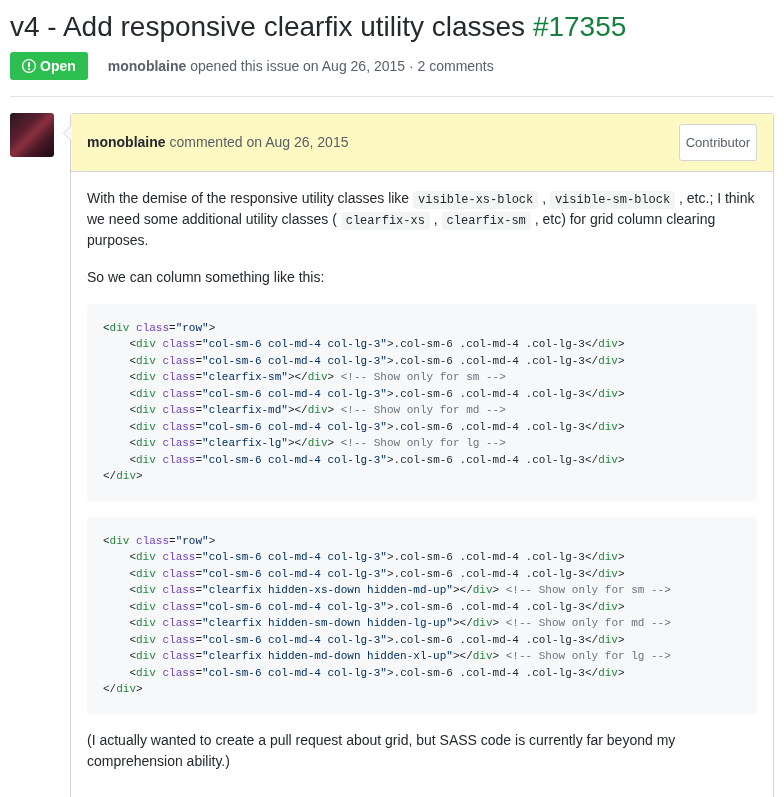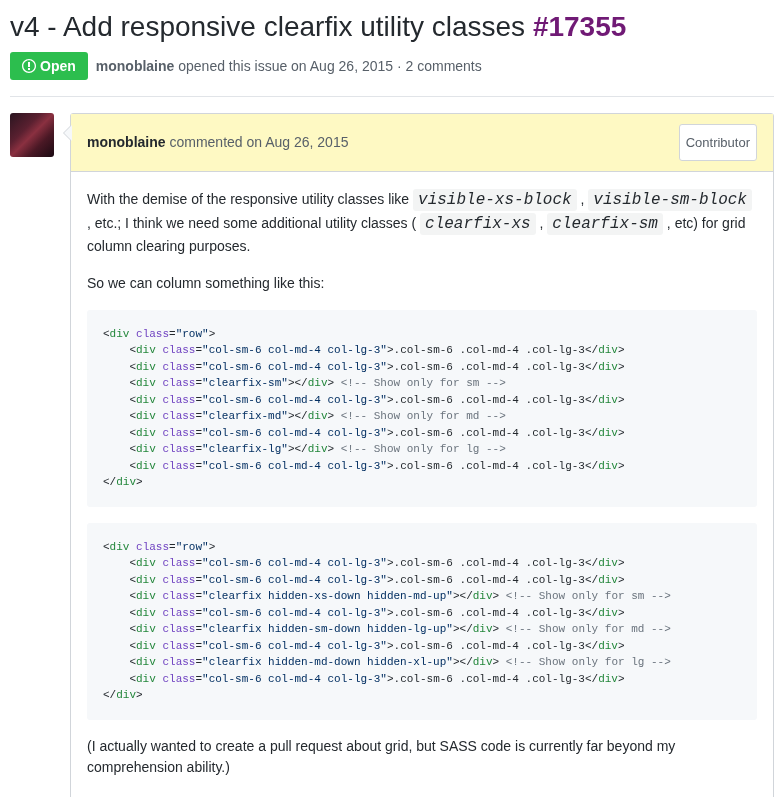--- a/index.html
+++ b/index.html
@@ -1,35 +1,35 @@
 <!DOCTYPE html>
 <html><head>
 <meta charset="utf-8">
 <style>
 * { box-sizing: border-box; margin: 0; padding: 0; }
 body { font-family: -apple-system, BlinkMacSystemFont, "Segoe UI", Helvetica, Arial, sans-serif; font-size: 14px; color: #24292e; background: #fff; padding: 10px; width: 784px; }
 .issue-header { border-bottom: 1px solid #e1e4e8; padding-bottom: 16px; margin-bottom: 16px; }
 .issue-title { font-size: 28px; font-weight: 400; margin-bottom: 8px; line-height: 1.2; }
-.issue-number { color: #701a75; font-weight: 700; }
-.meta-row { display: flex; align-items: center; gap: 8px; }
+.issue-number { color: #15803d; font-weight: 400; }
+.meta-row { display: flex; align-items: center; gap: 20px; }
 .state-badge { background: #2cbe4e; color: #fff; padding: 6px 12px; border-radius: 3px; display: inline-flex; align-items: center; gap: 4px; font-weight: 600; font-size: 14px; }
 .state-badge svg { fill: #fff; }
 .meta-text { color: #586069; }
 .meta-text strong { color: #586069; font-weight: 600; }
 .timeline { display: flex; gap: 16px; }
 .avatar { width: 44px; height: 44px; border-radius: 3px; background: linear-gradient(135deg, #2a1520 0%, #5a2030 35%, #8a3040 50%, #4a1825 70%, #1a0a12 100%); flex-shrink: 0; }
 .comment-box { flex: 1; border: 1px solid #d1d5da; border-radius: 3px; position: relative; }
 .comment-box::before { content: ""; position: absolute; top: 11px; left: -8px; width: 0; height: 0; border-top: 8px solid transparent; border-bottom: 8px solid transparent; border-right: 8px solid #d1d5da; }
 .comment-box::after { content: ""; position: absolute; top: 11px; left: -7px; width: 0; height: 0; border-top: 8px solid transparent; border-bottom: 8px solid transparent; border-right: 8px solid #f6f8fa; }
 .comment-header { background: #fef9c3; border-bottom: 1px solid #d1d5da; padding: 10px 16px; display: flex; justify-content: space-between; align-items: center; color: #586069; }
 .comment-header strong { color: #24292e; font-weight: 600; }
 .contributor-badge { border: 1px solid #d1d5da; border-radius: 3px; padding: 10px 6px; font-size: 13px; color: #586069; background: #fff; }
 .comment-body { padding: 16px; font-size: 14px; line-height: 1.5; }
 .comment-body p { margin-bottom: 16px; }
-.inline-code { background: rgba(27,31,35,0.05); border-radius: 3px; font-family: SFMono-Regular, Consolas, "Liberation Mono", Menlo, monospace; font-size: 16px; padding: 2px 5px; font-style: italic; }
+.inline-code { background: rgba(27,31,35,0.05); border-radius: 3px; font-family: SFMono-Regular, Consolas, "Liberation Mono", Menlo, monospace; font-size: 12px; padding: 2px 5px; }
 .code-block { background: #f6f8fa; border-radius: 3px; padding: 16px; font-family: SFMono-Regular, Consolas, "Liberation Mono", Menlo, monospace; font-size: 11px; line-height: 1.5; overflow-x: auto; margin-bottom: 16px; white-space: pre; }
 .pl-ent { color: #22863a; }
 .pl-e { color: #6f42c1; }
 .pl-s { color: #032f62; }
 .pl-c { color: #6a737d; }
 </style>
 </head>
 <body>
 
 <div class="issue-header">

